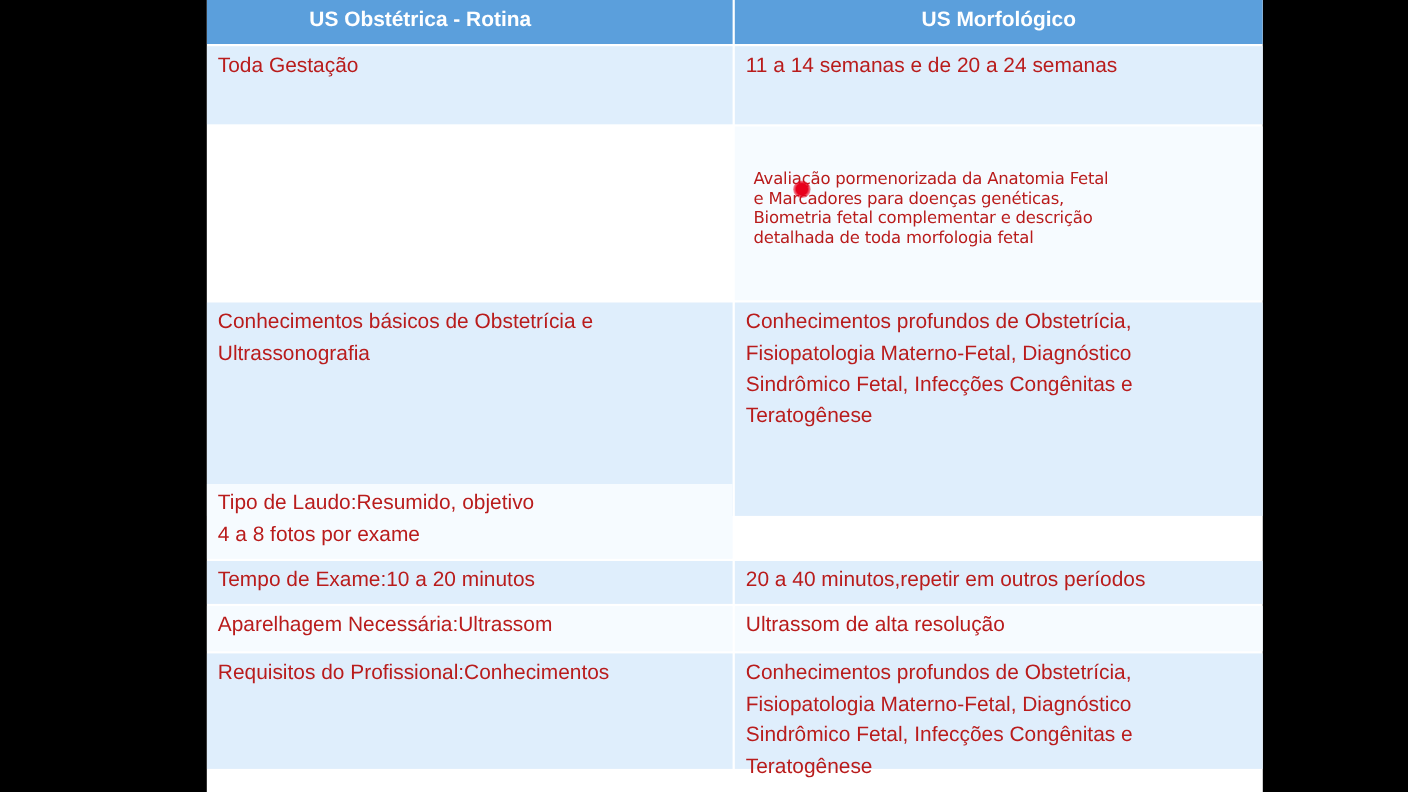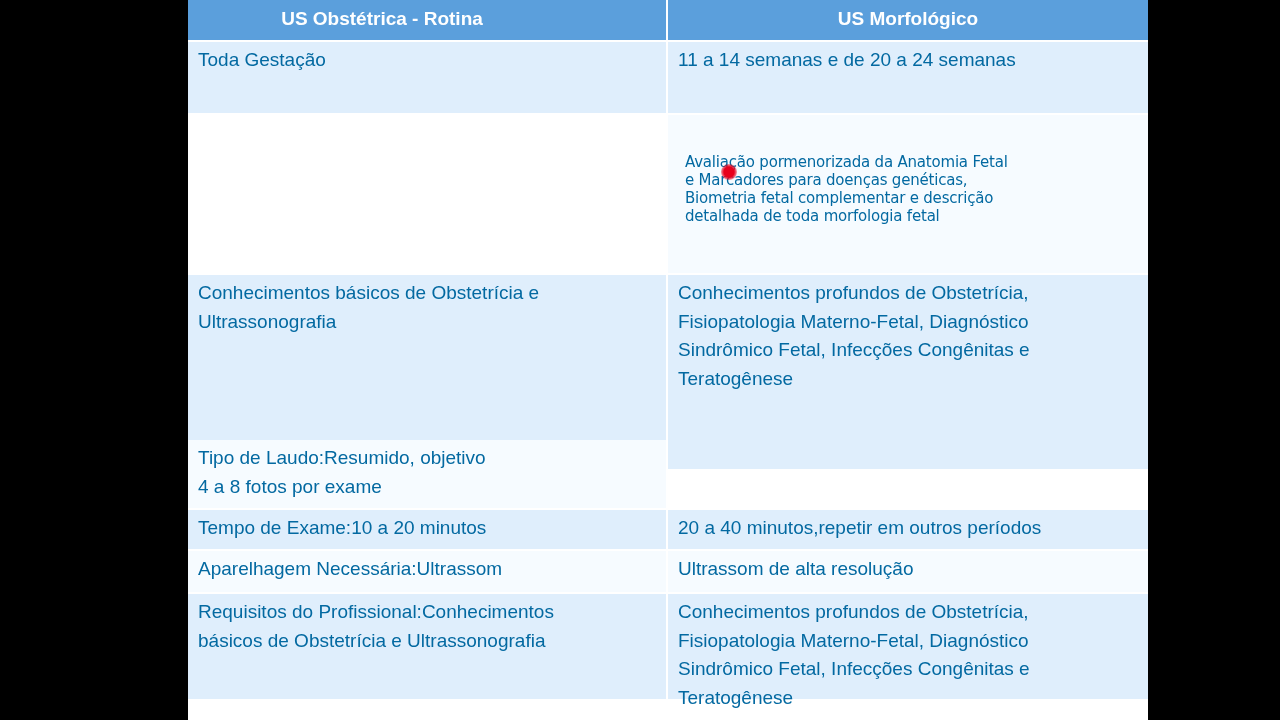--- a/index.html
+++ b/index.html
@@ -30,21 +30,21 @@
       position: absolute;
       left: 0;
       width: 960px;
     }
     .cell {
       position: absolute;
       top: 0;
       bottom: 0;
       box-sizing: border-box;
       font-family: "Liberation Sans", sans-serif;
-      color: #0369a1;
+      color: #b91c1c;
       font-size: 19px;
       line-height: 28.5px;
     }
     .cell.left { left: 0; width: 478px; padding: 4px 10px 0 10px; }
     .cell.right { left: 480px; width: 480px; padding: 4px 26px 0 10px; }
     .row.header .cell {
       background: #5b9fdc;
       color: #ffffff;
       font-weight: bold;
       font-size: 19px;
@@ -138,21 +138,20 @@
         <span class="line">Aparelhagem Necessária:Ultrassom</span>
       </div>
       <div class="cell right">
         <span class="line">Ultrassom de alta resolução</span>
       </div>
     </div>
 
     <div class="row shade" style="top:594px;height:105px;">
       <div class="cell left">
         <span class="line">Requisitos do Profissional:Conhecimentos</span>
-        <span class="line">básicos de Obstetrícia e Ultrassonografia</span>
       </div>
       <div class="cell right">
         <span class="line">Conhecimentos profundos de Obstetrícia,</span>
         <span class="line">Fisiopatologia Materno-Fetal, Diagnóstico</span>
         <span class="line">Sindrômico Fetal, Infecções Congênitas e</span>
         <span class="line">Teratogênese</span>
       </div>
     </div>
 
   </div>

